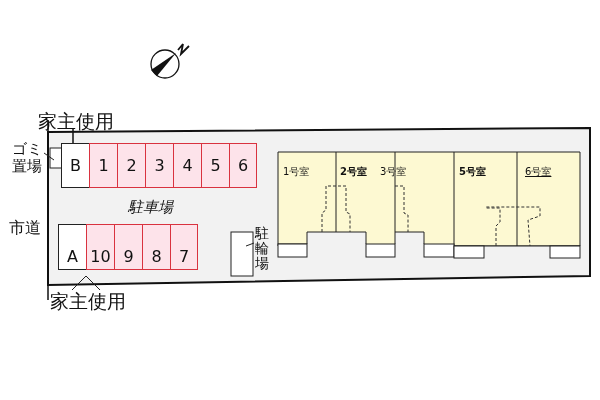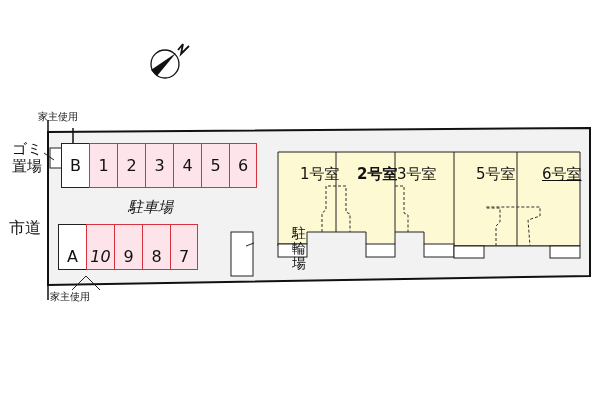--- a/index.html
+++ b/index.html
@@ -1,24 +1,24 @@
 <!DOCTYPE html>
 <html><head>
 <meta charset="utf-8">
 <style>
   html, body { margin:0; padding:0; background:#ffffff; }
   body { width:600px; height:400px; position:relative; overflow:hidden;
          font-family:"DejaVu Sans","Liberation Sans",sans-serif; color:#111; }
   svg { position:absolute; left:0; top:0; }
-  .lbl { position:absolute; font-size:10px; line-height:1; white-space:nowrap; }
+  .lbl { position:absolute; font-size:19px; line-height:1; white-space:nowrap; }
   .lot { position:absolute; box-sizing:border-box; border:1px solid #d9323f;
          background:#fde3ea; font-size:16px; display:flex; align-items:center; justify-content:center; }
   .lot.white { background:#fff; border-color:#222; }
-  .room { position:absolute; font-size:15px; white-space:nowrap;margin-left:17px; }
-  .vtext { position:absolute; font-size:14px; line-height:15px; width:16px; text-align:center;padding-left:37px; }
+  .room { position:absolute; font-size:10px; white-space:nowrap; }
+  .vtext { position:absolute; font-size:14px; line-height:15px; width:16px; text-align:center; }
 </style>
 </head>
 <body>
 
 <svg width="600" height="400">
 
   <polygon points="48,132 590,128 590,276 48,285" fill="#f2f2f2" stroke="#111" stroke-width="2"></polygon>
 
   <line x1="48" y1="120" x2="48" y2="300" stroke="#111" stroke-width="1.5"></line>
 
@@ -75,22 +75,22 @@
 
 <div class="lot white" style="left:61px;top:143px;width:29px;height:45px;">B</div>
 <div class="lot" style="left:89px;top:143px;width:29px;height:45px;">1</div>
 <div class="lot" style="left:117px;top:143px;width:29px;height:45px;">2</div>
 <div class="lot" style="left:145px;top:143px;width:29px;height:45px;">3</div>
 <div class="lot" style="left:173px;top:143px;width:29px;height:45px;">4</div>
 <div class="lot" style="left:201px;top:143px;width:29px;height:45px;">5</div>
 <div class="lot" style="left:229px;top:143px;width:28px;height:45px;">6</div>
 
 <div class="lot white" style="left:58px;top:224px;width:29px;height:46px;align-items:flex-end;padding-bottom:3px;">A</div>
-<div class="lot" style="left:86px;top:224px;width:29px;height:46px;align-items:flex-end;padding-bottom:3px;font-style:italic;">10</div>
+<div class="lot" style="left:86px;top:224px;width:29px;height:46px;align-items:flex-end;padding-bottom:3px;">10</div>
 <div class="lot" style="left:114px;top:224px;width:29px;height:46px;align-items:flex-end;padding-bottom:3px;">9</div>
 <div class="lot" style="left:142px;top:224px;width:29px;height:46px;align-items:flex-end;padding-bottom:3px;">8</div>
 <div class="lot" style="left:170px;top:224px;width:28px;height:46px;align-items:flex-end;padding-bottom:3px;">7</div>
 
 <div class="room" style="left:283px;top:165px;">1号室</div>
 <div class="room" style="left:340px;top:165px;font-weight:bold;">2号室</div>
 <div class="room" style="left:380px;top:165px;">3号室</div>
-<div class="room" style="left:459px;top:165px;">5号室</div>
+<div class="room" style="left:459px;top:165px;font-weight:bold;">5号室</div>
 <div class="room" style="left:525px;top:165px;text-decoration:underline;">6号室</div>
 
 </body></html>

